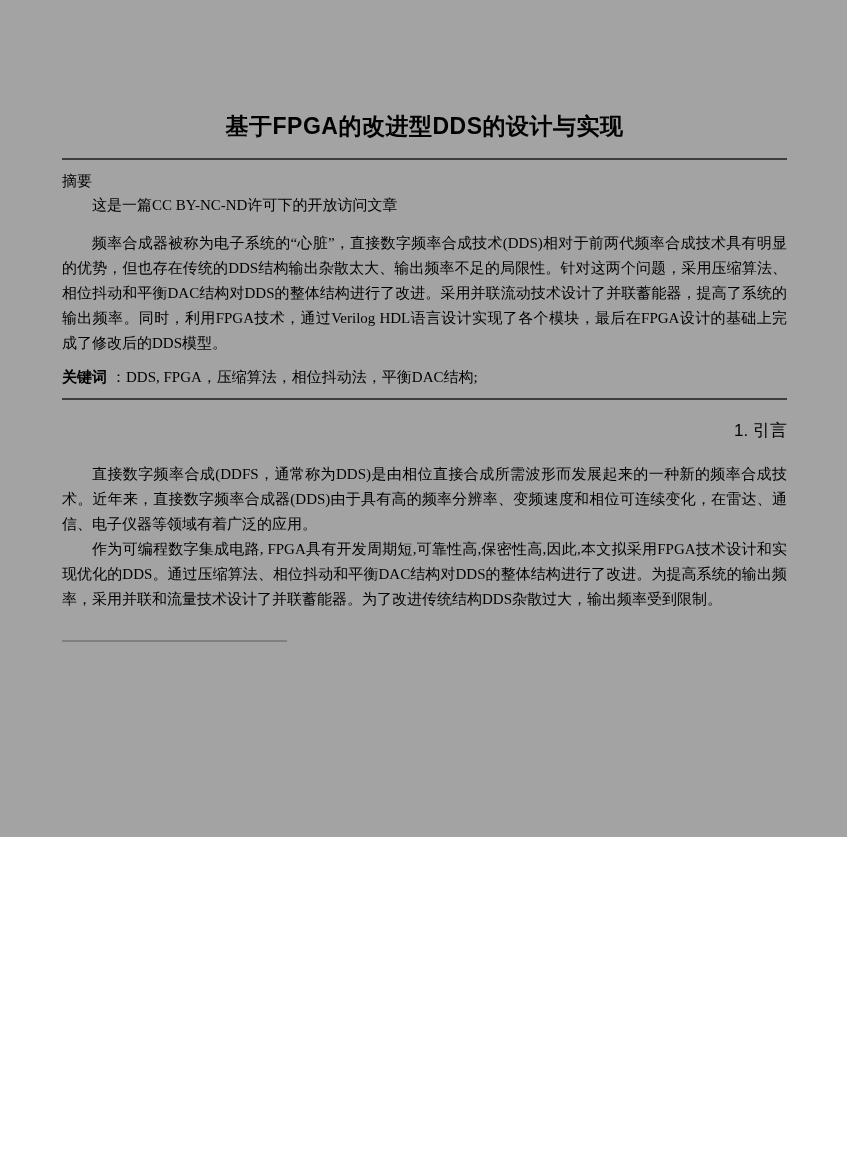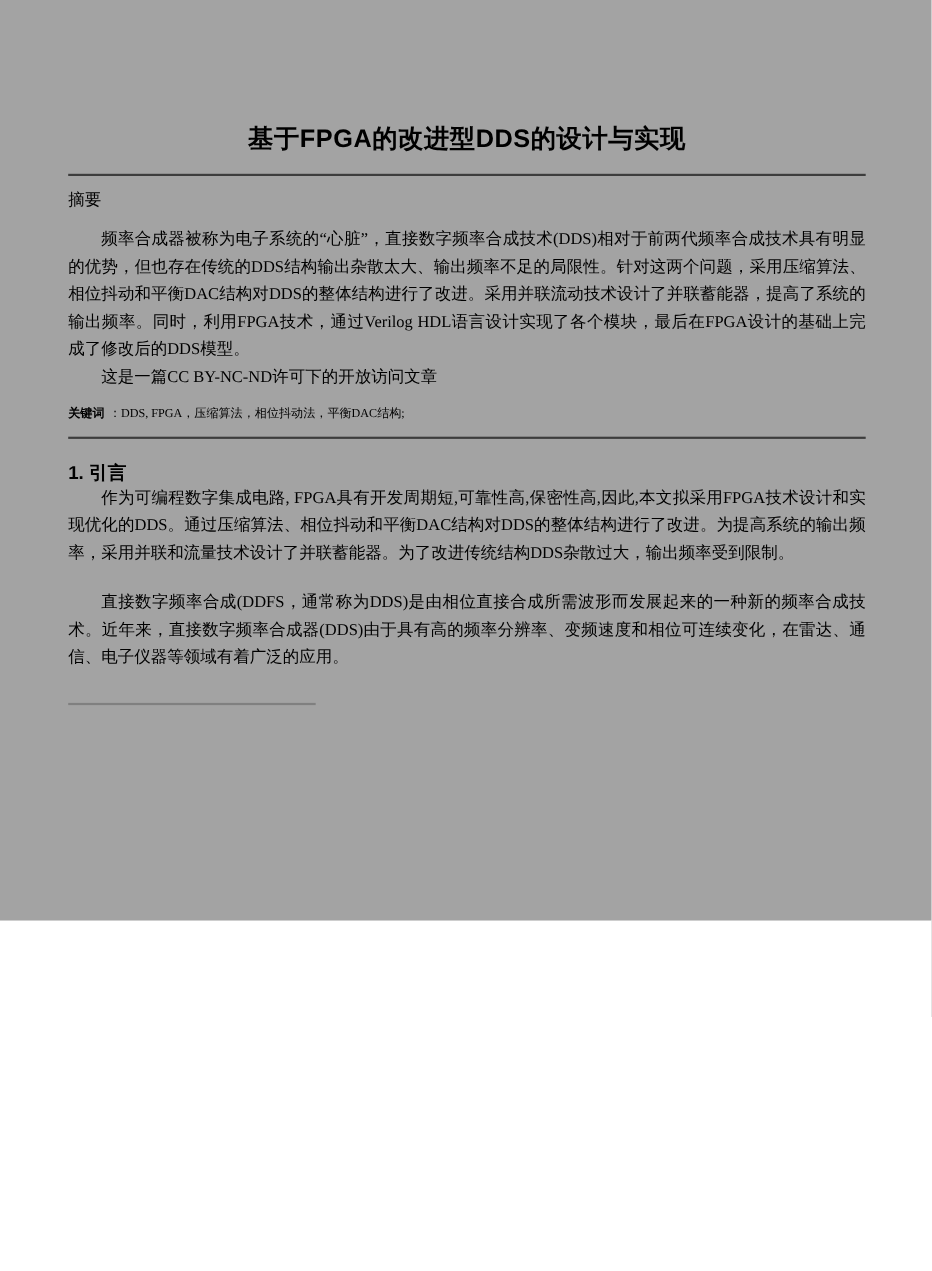--- a/index.html
+++ b/index.html
@@ -57,37 +57,38 @@
   }
   .committee-note {
     margin: 11px 0 0 0;
     font-size: 13px;
     line-height: 20px;
     text-indent: 0;
     text-align: left;
   }
   .keywords-line {
     margin: 10px 0 0 0;
-    font-size: 11px;
+    font-size: 15px;
     line-height: 21px;
   }
   .keywords-label {
     font-family: "Liberation Sans", "DejaVu Sans", sans-serif;
     font-weight: bold;
     margin-right: 4px;
   }
   .rule-2 {
     margin-top: 10px;
   }
   .section-heading {
     margin: 20px 0 0 0;
     font-family: "Liberation Sans", "DejaVu Sans", sans-serif;
-    font-weight: bold;
+    font-weight: normal;
     font-size: 17px;
     line-height: 22px;
+    text-align: right;
   }
   .section-par-first {
     margin-top: 20px;
   }
   .footnote-rule {
     border: none;
     border-top: 2px solid #808080;
     width: 225px;
     margin: 28px 0 0 0;
   }
@@ -97,33 +98,33 @@
 
 <div class="page">
   <div class="content">
 
     <h1 class="paper-title">基于FPGA的改进型DDS的设计与实现</h1>
 
     <hr class="rule">
 
     <div class="abstract-heading">摘要</div>
 
+    <p class="body-par license-note">这是一篇CC BY-NC-ND许可下的开放访问文章</p>
+
     <p class="body-par abstract-body">频率合成器被称为电子系统的“心脏”，直接数字频率合成技术(DDS)相对于前两代频率合成技术具有明显的优势，但也存在传统的DDS结构输出杂散太大、输出频率不足的局限性。针对这两个问题，采用压缩算法、相位抖动和平衡DAC结构对DDS的整体结构进行了改进。采用并联流动技术设计了并联蓄能器，提高了系统的输出频率。同时，利用FPGA技术，通过Verilog HDL语言设计实现了各个模块，最后在FPGA设计的基础上完成了修改后的DDS模型。</p>
-
-    <p class="body-par license-note">这是一篇CC BY-NC-ND许可下的开放访问文章</p>
 
 
     <p class="keywords-line">
       <span class="keywords-label">关键词</span><span>：DDS, FPGA，压缩算法，相位抖动法，平衡DAC结构;</span>
     </p>
 
     <hr class="rule rule-2">
 
     <h2 class="section-heading">1. 引言</h2>
 
+    <p class="body-par section-par-first">直接数字频率合成(DDFS，通常称为DDS)是由相位直接合成所需波形而发展起来的一种新的频率合成技术。近年来，直接数字频率合成器(DDS)由于具有高的频率分辨率、变频速度和相位可连续变化，在雷达、通信、电子仪器等领域有着广泛的应用。</p>
+
     <p class="body-par">作为可编程数字集成电路, FPGA具有开发周期短,可靠性高,保密性高,因此,本文拟采用FPGA技术设计和实现优化的DDS。通过压缩算法、相位抖动和平衡DAC结构对DDS的整体结构进行了改进。为提高系统的输出频率，采用并联和流量技术设计了并联蓄能器。为了改进传统结构DDS杂散过大，输出频率受到限制。</p>
-
-    <p class="body-par section-par-first">直接数字频率合成(DDFS，通常称为DDS)是由相位直接合成所需波形而发展起来的一种新的频率合成技术。近年来，直接数字频率合成器(DDS)由于具有高的频率分辨率、变频速度和相位可连续变化，在雷达、通信、电子仪器等领域有着广泛的应用。</p>
 
     <hr class="footnote-rule">
 
   </div>
 </div>
 
 </body></html>

